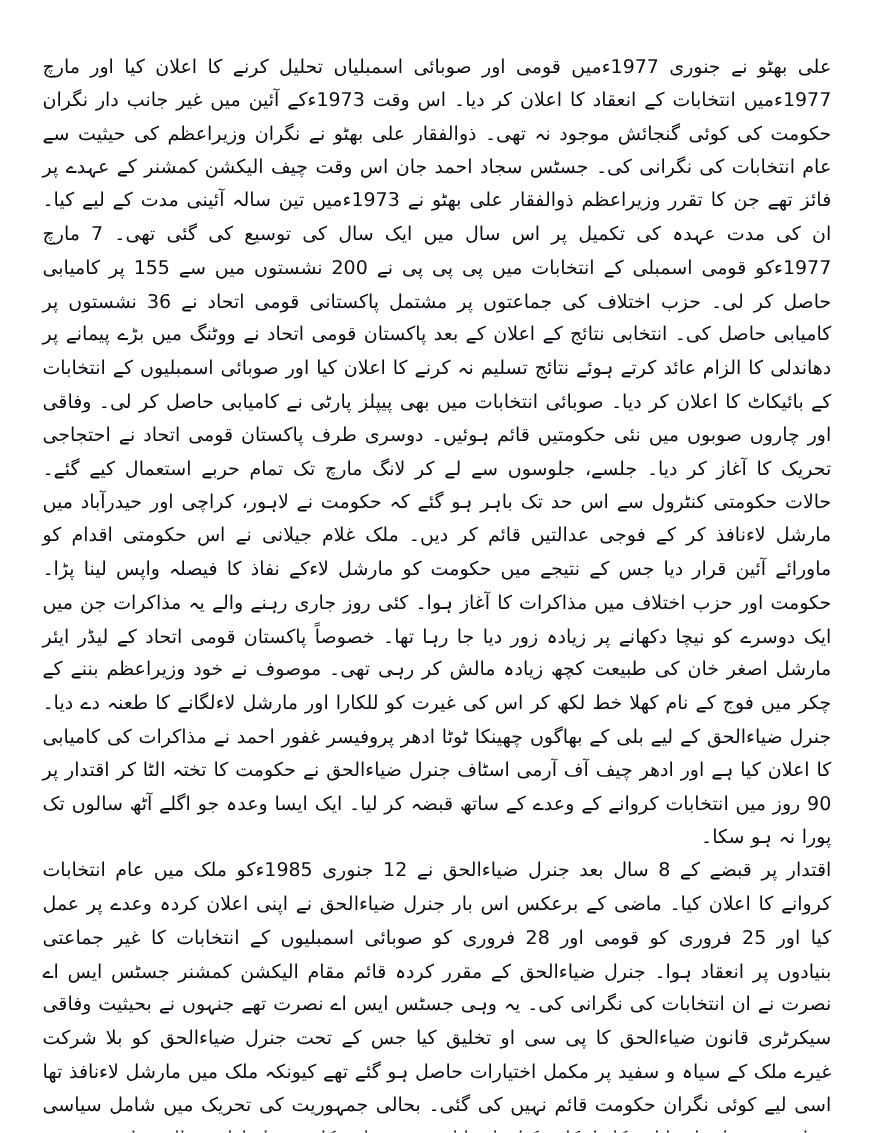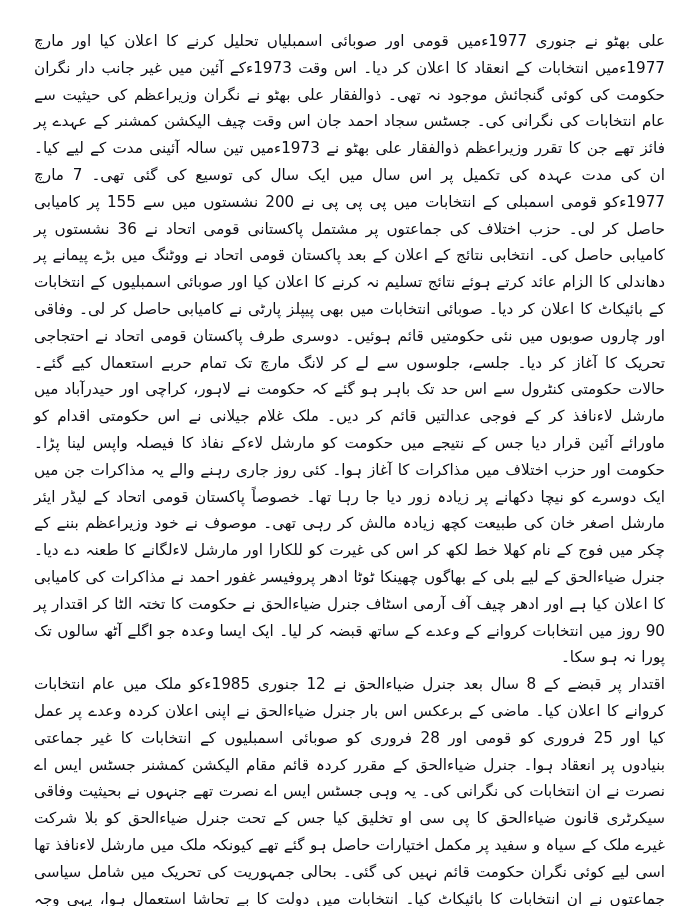--- a/index.html
+++ b/index.html
@@ -14,21 +14,21 @@
     font-family: "DejaVu Sans", sans-serif;
     overflow: hidden;
   }
 
   .page {
     position: relative;
     width: 700px;
     height: 906px;
     background: #ffffff;
     box-sizing: border-box;
-    padding: 28px 35px 36px 34px;
+    padding: 40px 35px 36px 34px;
   }
 
   .doc-body {
     direction: rtl;
     text-align: justify;
     text-align-last: right;
     unicode-bidi: embed;
   }
 
   .para {

